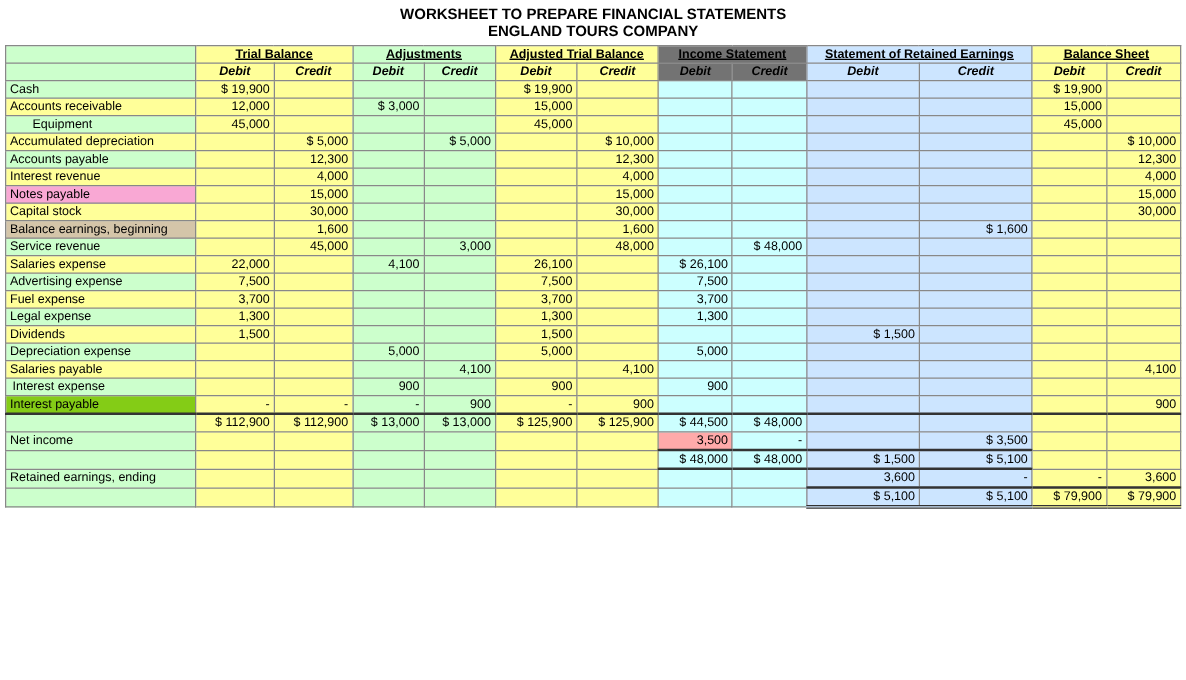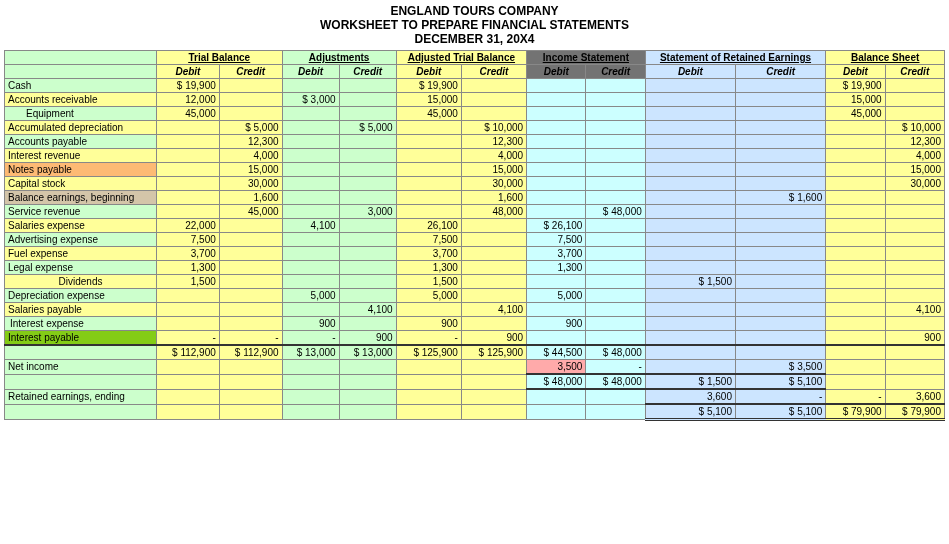--- a/index.html
+++ b/index.html
@@ -49,23 +49,22 @@
     .debit-credit {
       text-align: center;
       font-style: italic;
     }
   </style>
 </head>
 <body>
 
 <div class="worksheet">
   <div class="title-section">
+    <div>WORKSHEET TO PREPARE FINANCIAL STATEMENTS</div>
     <div>ENGLAND TOURS COMPANY</div>
-    <div>WORKSHEET TO PREPARE FINANCIAL STATEMENTS</div>
-    <div>DECEMBER 31, 20X4</div>
   </div>
 
   <table>
     <colgroup>
       <col style="width:130px">
       <col style="width:55px">
       <col style="width:55px">
       <col style="width:50px">
       <col style="width:50px">
       <col style="width:55px">
@@ -202,21 +201,21 @@
           <td style="background: rgb(255, 255, 153); text-align: right; padding: 1px 3px; border: 1px solid rgb(136, 136, 136); white-space: nowrap;"></td>
           <td style="background: rgb(255, 255, 153); text-align: right; padding: 1px 3px; border: 1px solid rgb(136, 136, 136); white-space: nowrap;">4,000</td>
           <td style="background: rgb(204, 255, 255); text-align: right; padding: 1px 3px; border: 1px solid rgb(136, 136, 136); white-space: nowrap;"></td>
           <td style="background: rgb(204, 255, 255); text-align: right; padding: 1px 3px; border: 1px solid rgb(136, 136, 136); white-space: nowrap;"></td>
           <td style="background: rgb(204, 229, 255); text-align: right; padding: 1px 3px; border: 1px solid rgb(136, 136, 136); white-space: nowrap;"></td>
           <td style="background: rgb(204, 229, 255); text-align: right; padding: 1px 3px; border: 1px solid rgb(136, 136, 136); white-space: nowrap;"></td>
           <td style="background: rgb(255, 255, 153); text-align: right; padding: 1px 3px; border: 1px solid rgb(136, 136, 136); white-space: nowrap;"></td>
           <td style="background: rgb(255, 255, 153); text-align: right; padding: 1px 3px; border: 1px solid rgb(136, 136, 136); white-space: nowrap;">4,000</td>
         </tr>
         <tr>
-          <td style="background: #fdba74; text-align: left; padding: 0 3px; border: 1px solid rgb(136, 136, 136); white-space: nowrap;">Notes payable</td>
+          <td style="background: #f9a8d4; text-align: left; padding: 0 3px; border: 1px solid rgb(136, 136, 136); white-space: nowrap;">Notes payable</td>
           <td style="background: rgb(255, 255, 153); text-align: right; padding: 1px 3px; border: 1px solid rgb(136, 136, 136); white-space: nowrap;"></td>
           <td style="background: rgb(255, 255, 153); text-align: right; padding: 1px 3px; border: 1px solid rgb(136, 136, 136); white-space: nowrap;">15,000</td>
           <td style="background: rgb(204, 255, 204); text-align: right; padding: 1px 3px; border: 1px solid rgb(136, 136, 136); white-space: nowrap;"></td>
           <td style="background: rgb(204, 255, 204); text-align: right; padding: 1px 3px; border: 1px solid rgb(136, 136, 136); white-space: nowrap;"></td>
           <td style="background: rgb(255, 255, 153); text-align: right; padding: 1px 3px; border: 1px solid rgb(136, 136, 136); white-space: nowrap;"></td>
           <td style="background: rgb(255, 255, 153); text-align: right; padding: 1px 3px; border: 1px solid rgb(136, 136, 136); white-space: nowrap;">15,000</td>
           <td style="background: rgb(204, 255, 255); text-align: right; padding: 1px 3px; border: 1px solid rgb(136, 136, 136); white-space: nowrap;"></td>
           <td style="background: rgb(204, 255, 255); text-align: right; padding: 1px 3px; border: 1px solid rgb(136, 136, 136); white-space: nowrap;"></td>
           <td style="background: rgb(204, 229, 255); text-align: right; padding: 1px 3px; border: 1px solid rgb(136, 136, 136); white-space: nowrap;"></td>
           <td style="background: rgb(204, 229, 255); text-align: right; padding: 1px 3px; border: 1px solid rgb(136, 136, 136); white-space: nowrap;"></td>
@@ -322,21 +321,21 @@
           <td style="background: rgb(255, 255, 153); text-align: right; padding: 1px 3px; border: 1px solid rgb(136, 136, 136); white-space: nowrap;">1,300</td>
           <td style="background: rgb(255, 255, 153); text-align: right; padding: 1px 3px; border: 1px solid rgb(136, 136, 136); white-space: nowrap;"></td>
           <td style="background: rgb(204, 255, 255); text-align: right; padding: 1px 3px; border: 1px solid rgb(136, 136, 136); white-space: nowrap;">1,300</td>
           <td style="background: rgb(204, 255, 255); text-align: right; padding: 1px 3px; border: 1px solid rgb(136, 136, 136); white-space: nowrap;"></td>
           <td style="background: rgb(204, 229, 255); text-align: right; padding: 1px 3px; border: 1px solid rgb(136, 136, 136); white-space: nowrap;"></td>
           <td style="background: rgb(204, 229, 255); text-align: right; padding: 1px 3px; border: 1px solid rgb(136, 136, 136); white-space: nowrap;"></td>
           <td style="background: rgb(255, 255, 153); text-align: right; padding: 1px 3px; border: 1px solid rgb(136, 136, 136); white-space: nowrap;"></td>
           <td style="background: rgb(255, 255, 153); text-align: right; padding: 1px 3px; border: 1px solid rgb(136, 136, 136); white-space: nowrap;"></td>
         </tr>
         <tr>
-          <td style="background: rgb(255, 255, 153); text-align: center; padding: 1px 3px; border: 1px solid rgb(136, 136, 136); white-space: nowrap;">Dividends</td>
+          <td style="background: rgb(255, 255, 153); text-align: left; padding: 1px 3px; border: 1px solid rgb(136, 136, 136); white-space: nowrap;">Dividends</td>
           <td style="background: rgb(255, 255, 153); text-align: right; padding: 1px 3px; border: 1px solid rgb(136, 136, 136); white-space: nowrap;">1,500</td>
           <td style="background: rgb(255, 255, 153); text-align: right; padding: 1px 3px; border: 1px solid rgb(136, 136, 136); white-space: nowrap;"></td>
           <td style="background: rgb(204, 255, 204); text-align: right; padding: 1px 3px; border: 1px solid rgb(136, 136, 136); white-space: nowrap;"></td>
           <td style="background: rgb(204, 255, 204); text-align: right; padding: 1px 3px; border: 1px solid rgb(136, 136, 136); white-space: nowrap;"></td>
           <td style="background: rgb(255, 255, 153); text-align: right; padding: 1px 3px; border: 1px solid rgb(136, 136, 136); white-space: nowrap;">1,500</td>
           <td style="background: rgb(255, 255, 153); text-align: right; padding: 1px 3px; border: 1px solid rgb(136, 136, 136); white-space: nowrap;"></td>
           <td style="background: rgb(204, 255, 255); text-align: right; padding: 1px 3px; border: 1px solid rgb(136, 136, 136); white-space: nowrap;"></td>
           <td style="background: rgb(204, 255, 255); text-align: right; padding: 1px 3px; border: 1px solid rgb(136, 136, 136); white-space: nowrap;"></td>
           <td style="background: rgb(204, 229, 255); text-align: right; padding: 1px 3px; border: 1px solid rgb(136, 136, 136); white-space: nowrap;">$ 1,500</td>
           <td style="background: rgb(204, 229, 255); text-align: right; padding: 1px 3px; border: 1px solid rgb(136, 136, 136); white-space: nowrap;"></td>

